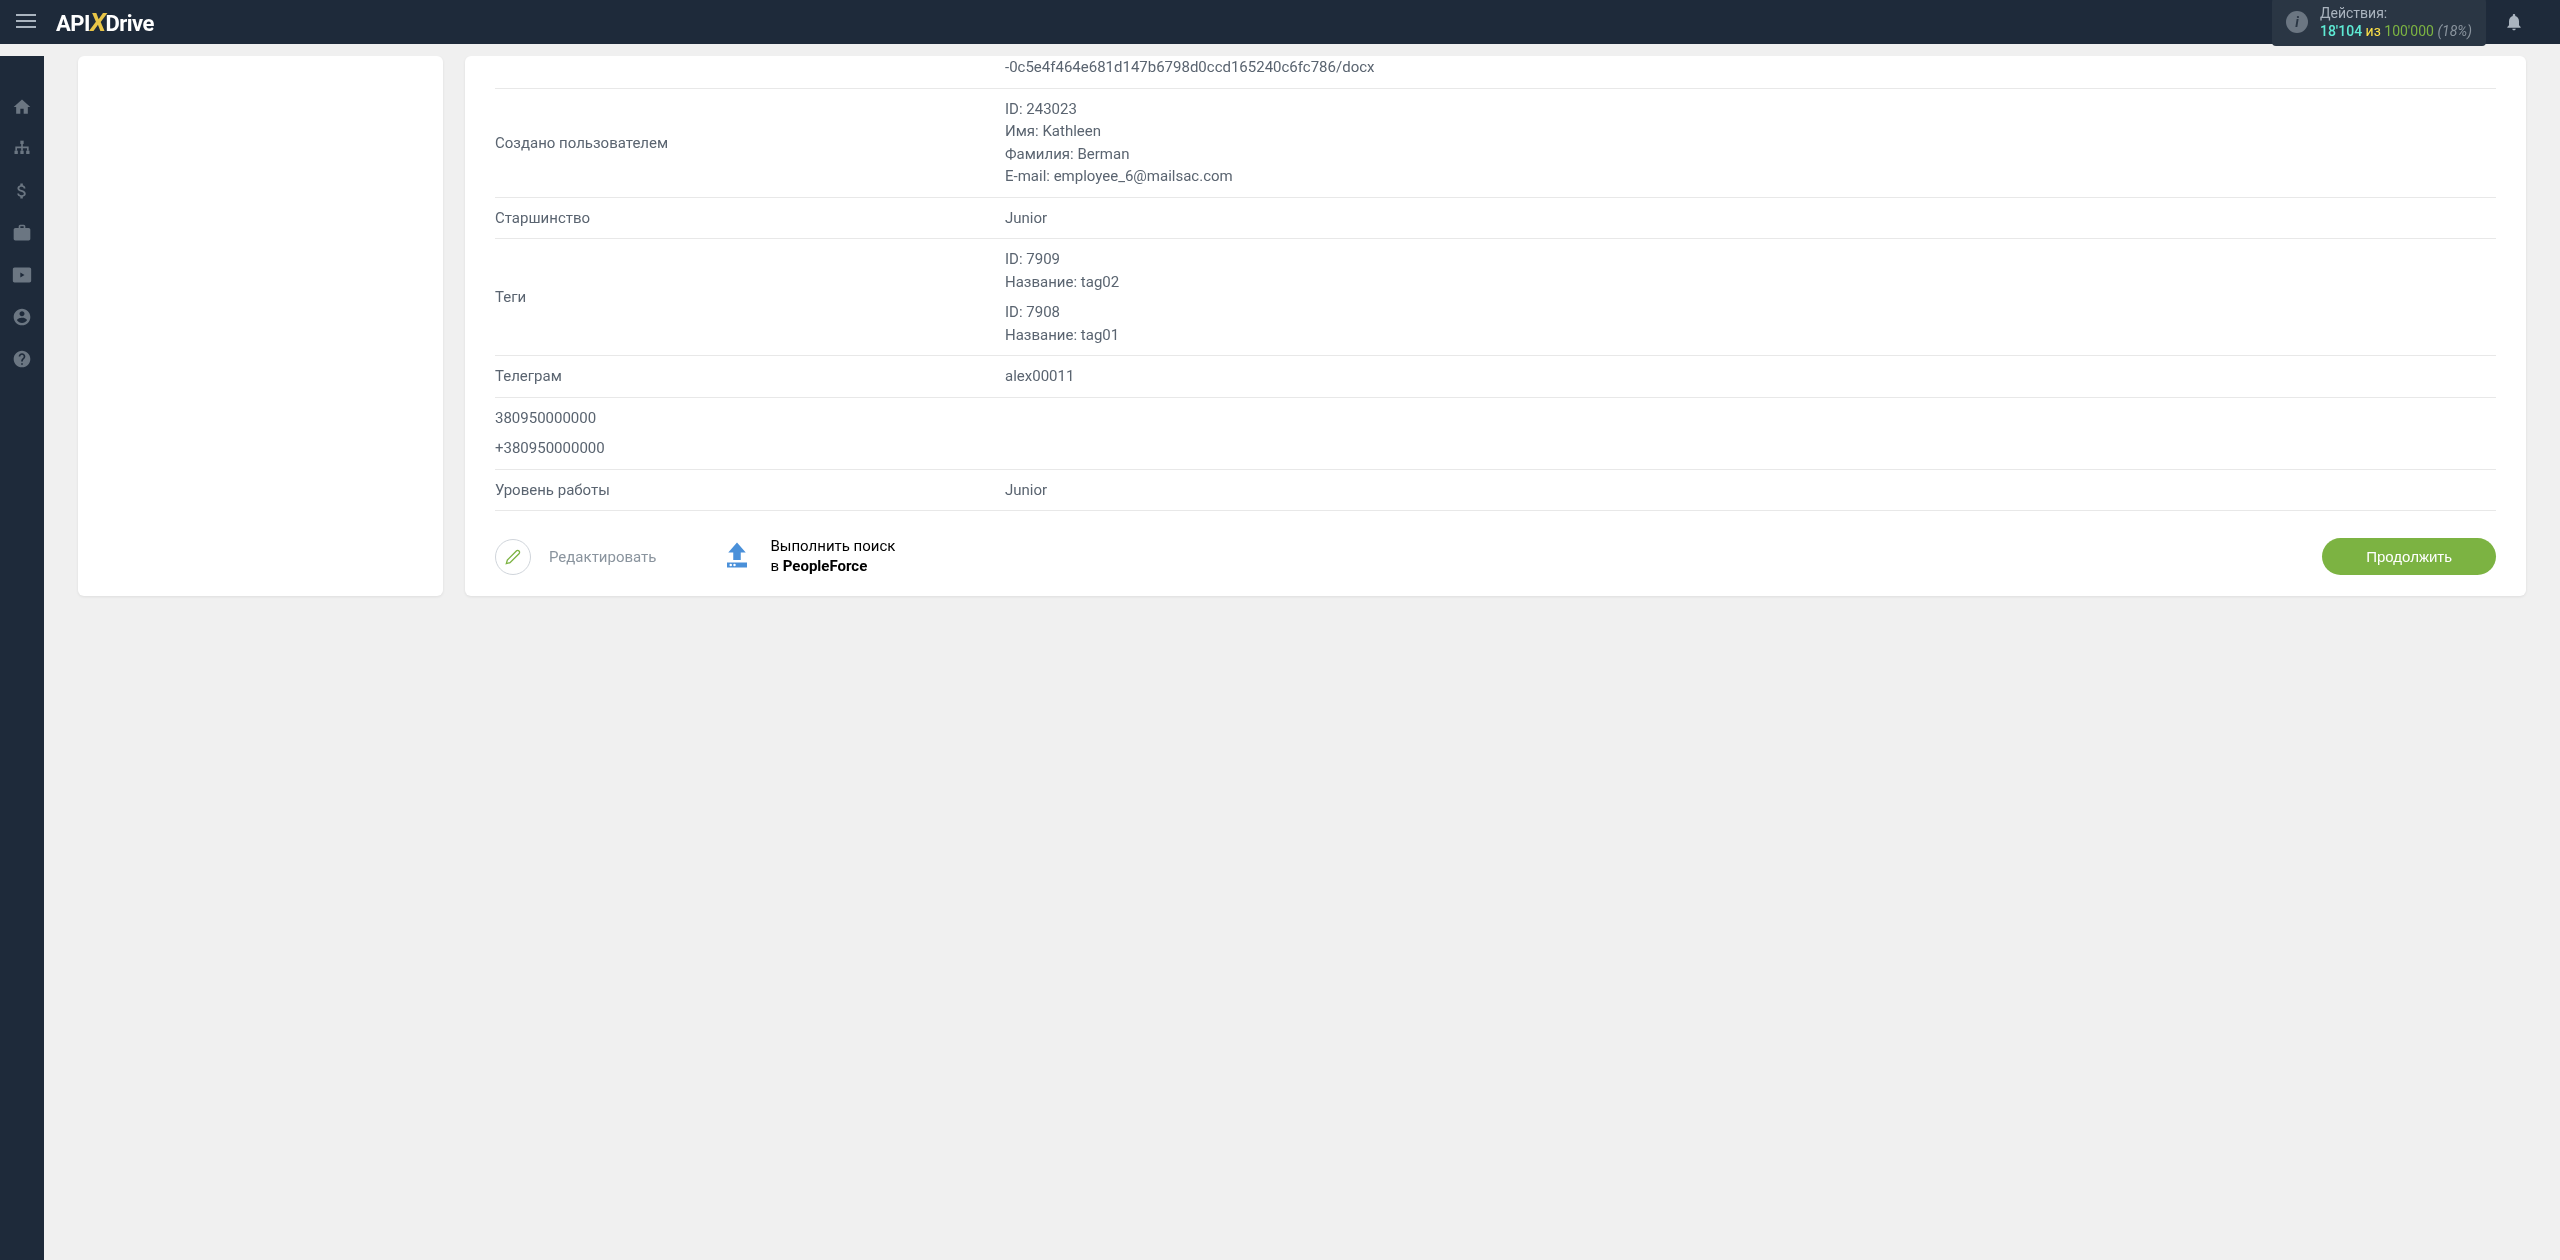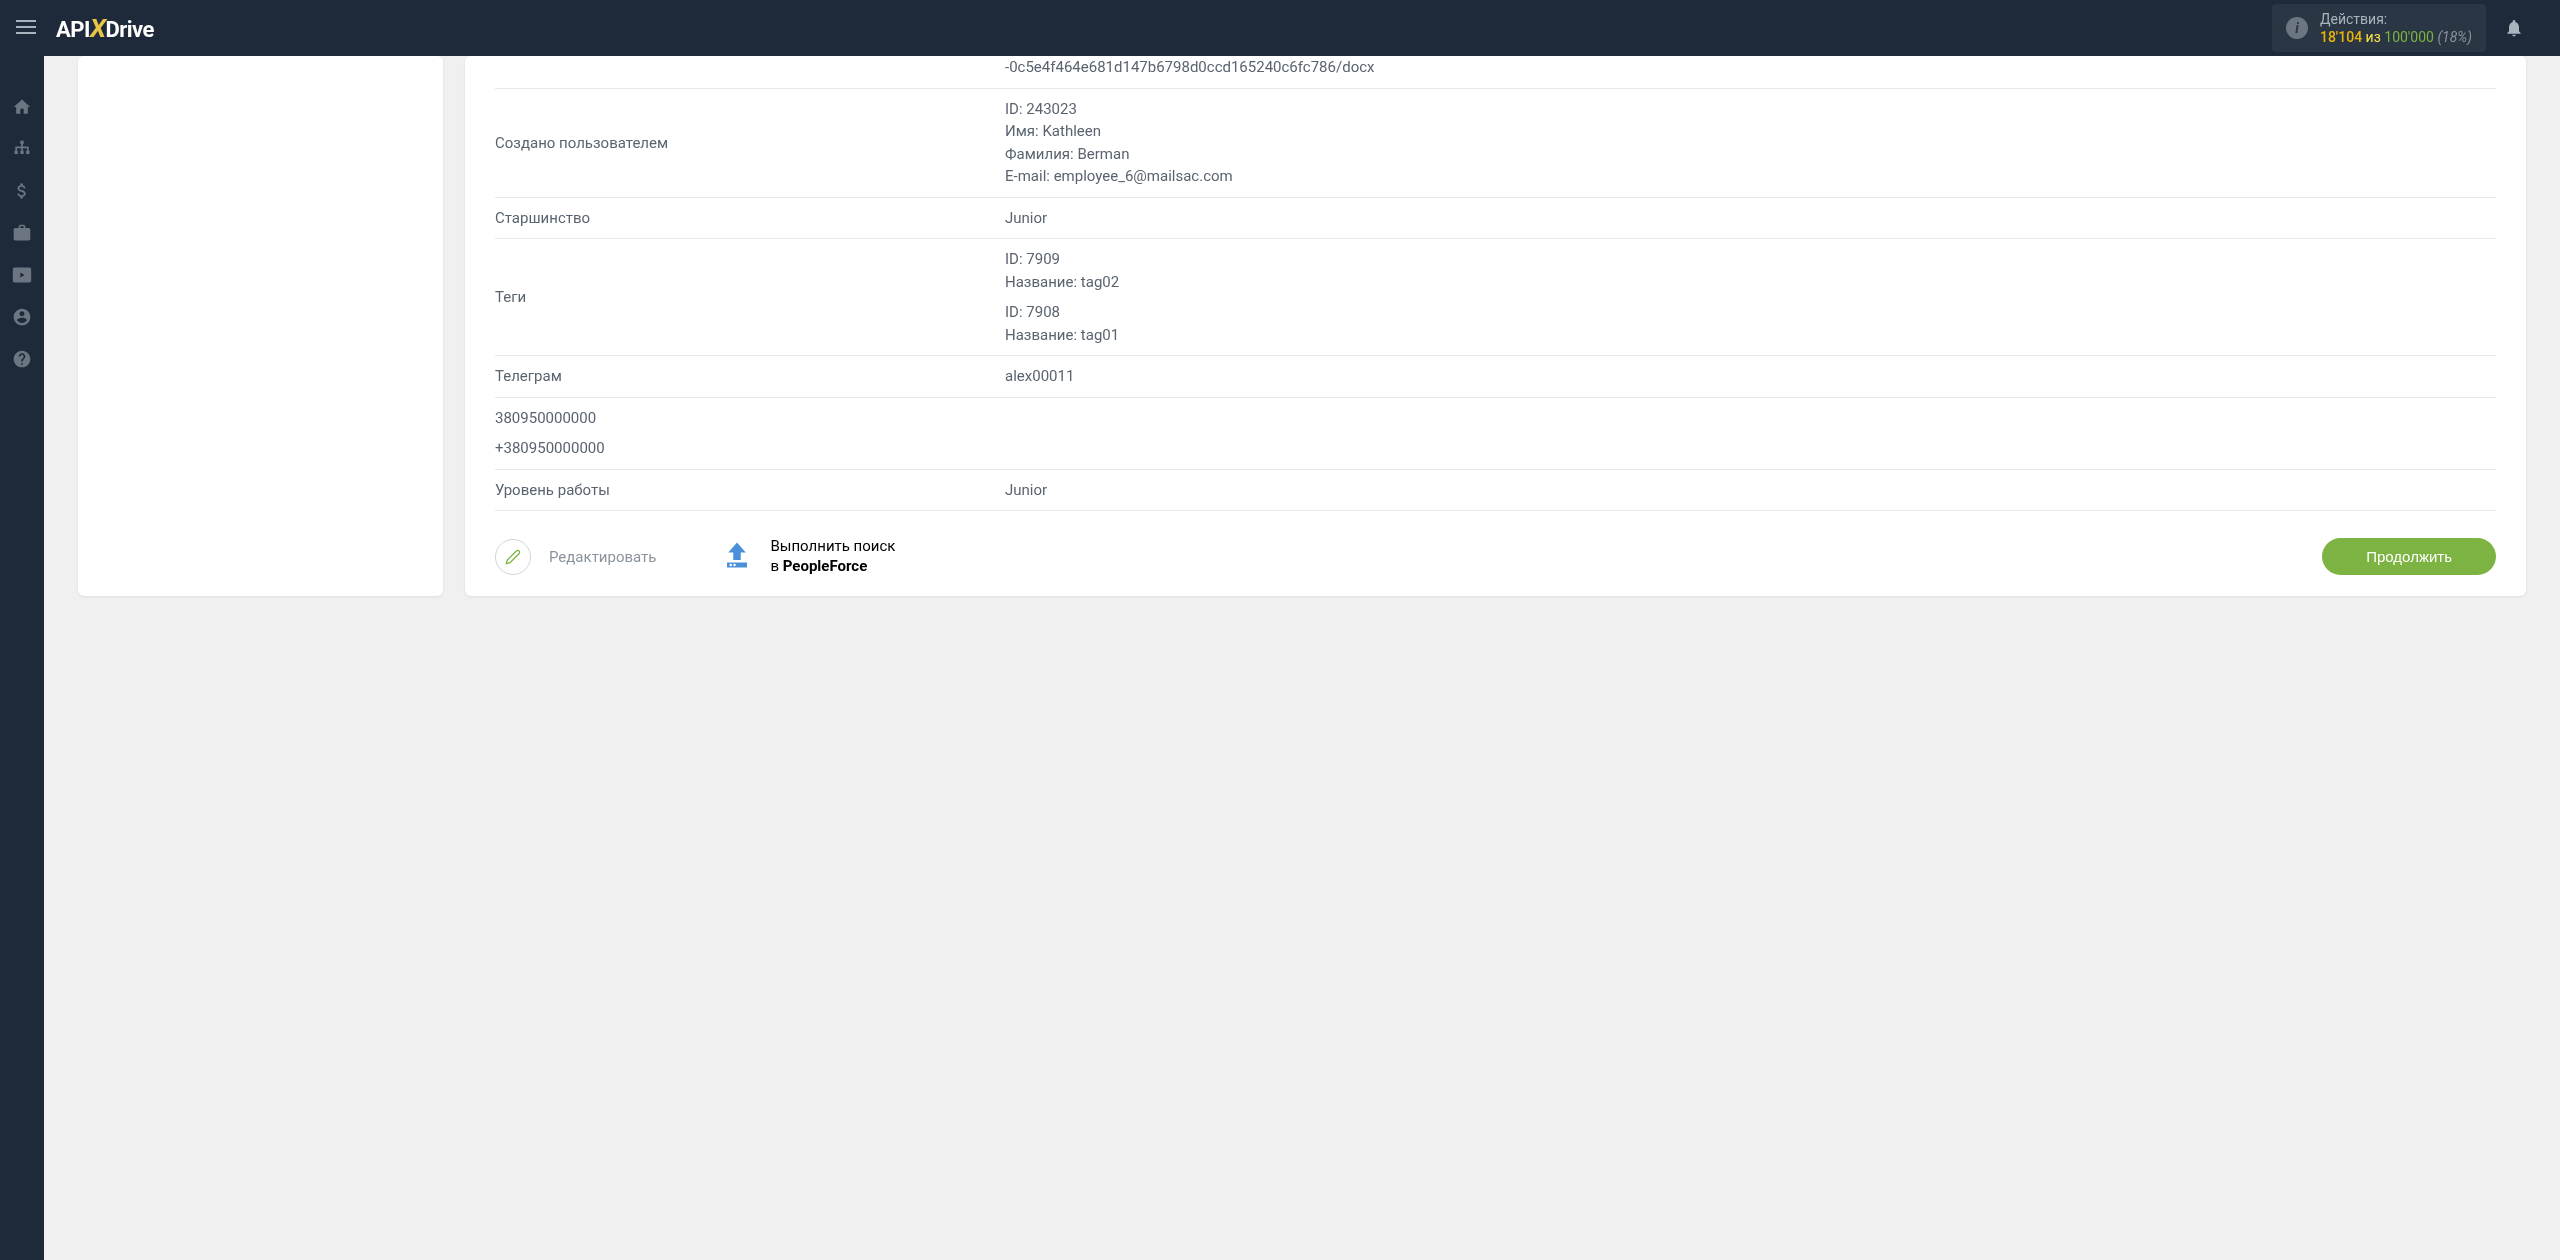--- a/index.html
+++ b/index.html
@@ -1,20 +1,20 @@
 <!DOCTYPE html>
 <html><head>
   <meta charset="utf-8">
   <style>
     * { margin: 0; padding: 0; box-sizing: border-box; }
     body { font-family: -apple-system, BlinkMacSystemFont, "Segoe UI", Roboto, Arial, sans-serif; background: #f0f0f0; color: #333; overflow: hidden; }
     
     .header {
       background: #1e2a3a;
-      height: 56px;
+      height: 44px;
       display: flex;
       align-items: center;
       padding: 0 16px;
       color: #fff;
       position: fixed;
       top: 0;
       left: 0;
       right: 0;
       z-index: 100;
     }
@@ -30,21 +30,21 @@
       border-radius: 4px;
       padding: 6px 14px;
       display: flex;
       align-items: center;
       margin-right: 18px;
       font-size: 14px;
     }
     .actions-info-icon { width: 22px; height: 22px; background: #6b7682; border-radius: 50%; margin-right: 12px; display: flex; align-items: center; justify-content: center; color: #2a3644; font-weight: bold; font-style: italic; font-size: 14px; }
     .actions-text { line-height: 1.3; color: #aab4bf; }
     .actions-numbers { }
-    .actions-current { color: #eab308; font-weight: 500; }
+    .actions-current { color: #5eead4; font-weight: 500; }
     .actions-of { color: #fde047; }
     .actions-total { color: #7cb342; }
     .actions-percent { color: #8a949e; font-style: italic; }
     .bell-icon { width: 20px; height: 20px; margin-right: 20px; cursor: pointer; }
     .user-block { display: flex; align-items: center; cursor: pointer; }
     .avatar-icon { width: 32px; height: 32px; background: #6b7682; border-radius: 50%; margin-right: 10px; display: flex; align-items: center; justify-content: center; }
     .user-text { line-height: 1.3; font-size: 14px; }
     .user-name { color: #fff; }
     .user-tariff { color: #aab4bf; font-size: 13px; }
     .user-tariff .bold { font-weight: 700; color: #fff; }

